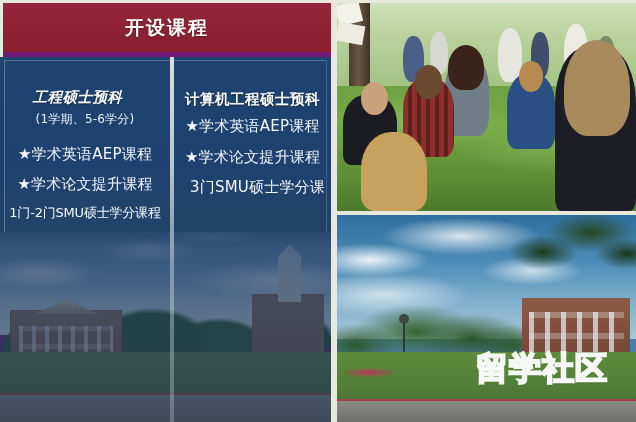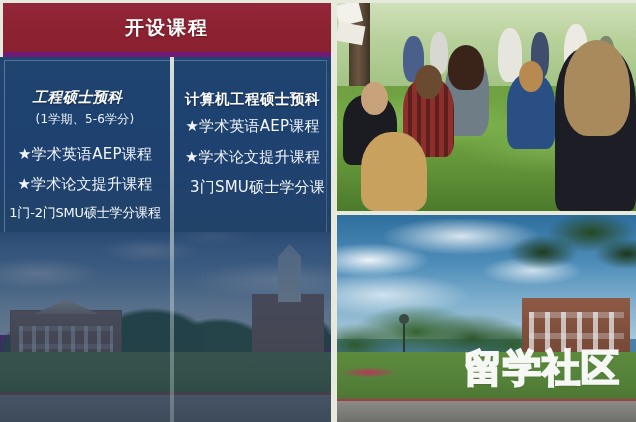--- a/index.html
+++ b/index.html
@@ -257,21 +257,21 @@
     background:linear-gradient(180deg,#8b8c88 0%,#6f706c 100%);
     border-top:2px solid #a23c46;
   }
 
   
   #watermark{
     position:absolute;left:452px;top:346px;width:180px;height:72px;
     text-align:center;pointer-events:none;user-select:none;
   }
   #wm-cn{
-    font-size:38px;font-weight:bold;letter-spacing:1px;line-height:44px;
+    font-size:32px;font-weight:bold;letter-spacing:1px;line-height:44px;
     color:rgba(255,255,255,.10);
     -webkit-text-stroke:2.2px rgba(255,255,255,.95);
     text-shadow:0 1px 2px rgba(0,0,0,.35);
   }
   #wm-url{
     font-size:18px;font-weight:bold;letter-spacing:.2px;line-height:20px;
     color:#ffffff;text-shadow:0 1px 2px rgba(0,0,0,.55);
   }
 
   

